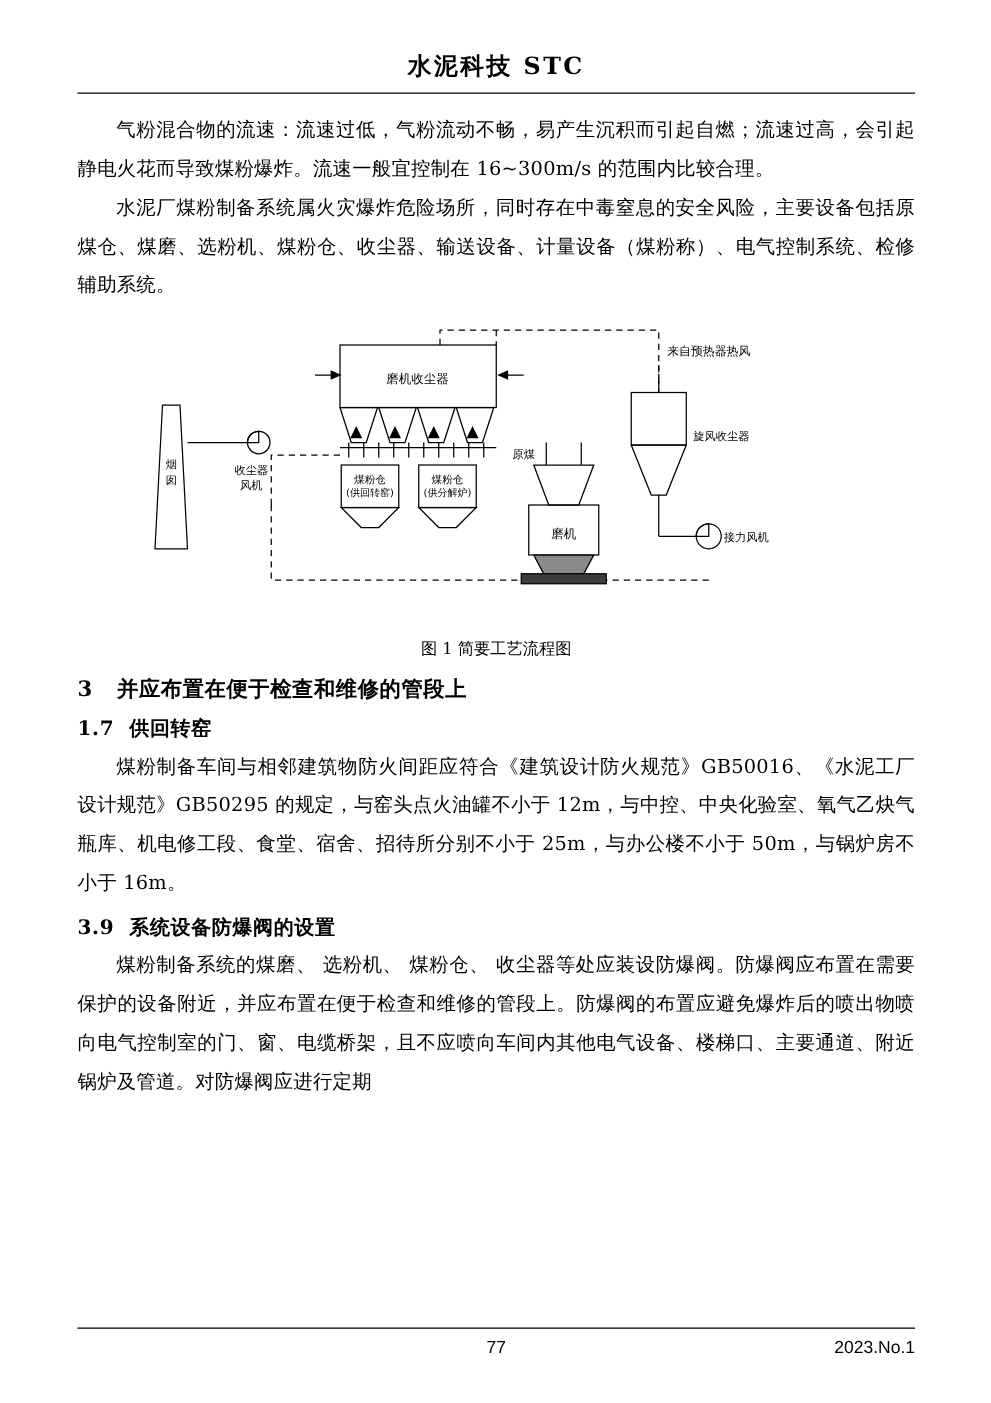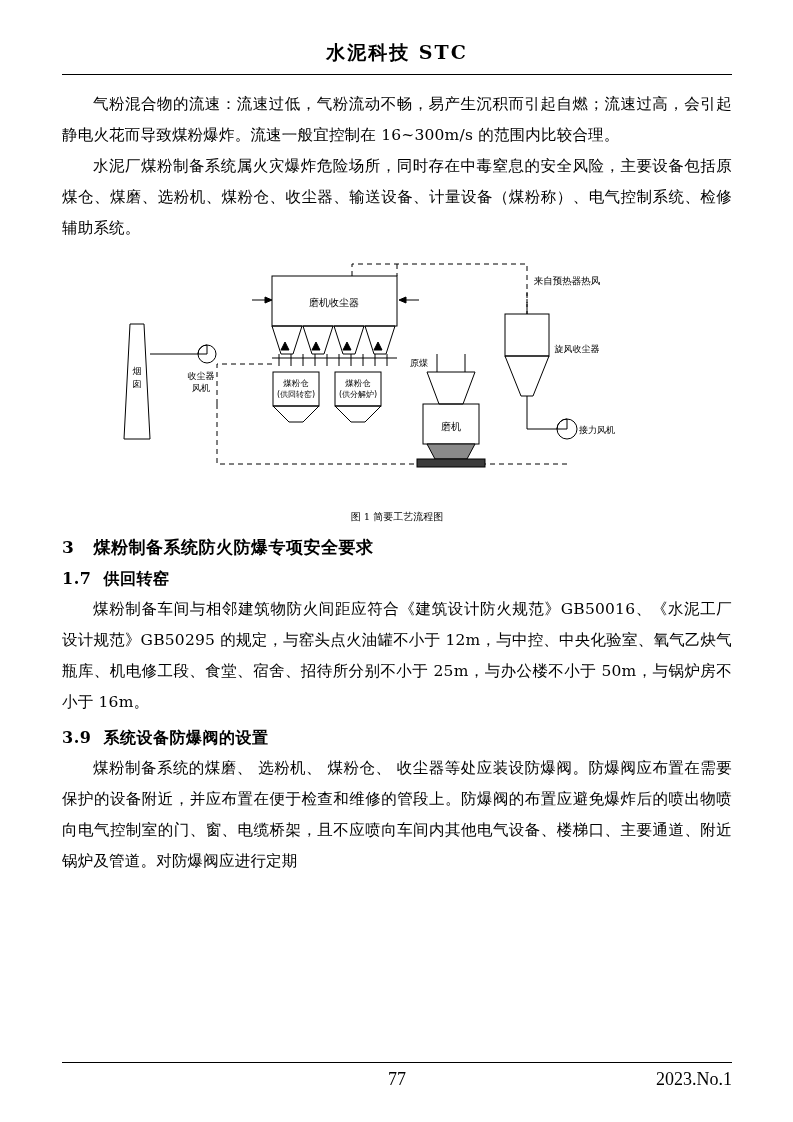--- a/index.html
+++ b/index.html
@@ -66,40 +66,40 @@
     font-weight: bold;
     margin: 10px 0 4px 0;
     letter-spacing: 0.5px;
   }
   .figure-wrap {
     margin: 10px 0 4px 0;
     text-align: center;
   }
   .figure-caption {
     font-family: "DejaVu Serif", "Liberation Serif", serif;
-    font-size: 10px;
+    font-size: 13px;
     text-align: center;
     margin-top: 2px;
   }
   .footer {
     position: absolute;
     left: 62px;
     top: 1062px;
     width: 670px;
   }
   .footer-rule {
     border: none;
     border-top: 1.6px solid #000;
     margin: 0 0 6px 0;
   }
   .footer-row {
     position: relative;
     height: 18px;
-    font-family: Liberation Serif, serif;
-    font-size: 18px;
+    font-family: Liberation Sans, sans-serif;
+    font-size: 14px;
   }
   .footer-page {
     position: absolute;
     left: 0; right: 0;
     text-align: center;
   }
   .footer-issue {
     position: absolute;
     right: 0;
     top: 0;
@@ -211,21 +211,21 @@
           <polygon points="188,88 184,96 192,96"></polygon>
           <polygon points="219,88 215,96 223,96"></polygon>
           <polygon points="250,88 246,96 254,96"></polygon>
           <polygon points="281,88 277,96 285,96"></polygon>
         </g>
       </svg>
       <div class="figure-caption">图 1  简要工艺流程图</div>
     </div>
 
     <h2 class="section-title">
-      <span>3</span>&nbsp;&nbsp;&nbsp;<span>煤粉制备系统防火防爆专项安全要求</span>
+      <span>3</span>&nbsp;&nbsp;&nbsp;<span>并应布置在便于检查和维修的管段上</span>
     </h2>
 
     <h3 class="sub-title">
       <span>1.7</span>&nbsp;&nbsp;<span>供回转窑</span>
     </h3>
     <p class="body-text indent">煤粉制备车间与相邻建筑物防火间距应符合《建筑设计防火规范》GB50016、《水泥工厂设计规范》GB50295 的规定，与窑头点火油罐不小于 12m，与中控、中央化验室、氧气乙炔气瓶库、机电修工段、食堂、宿舍、招待所分别不小于 25m，与办公楼不小于 50m，与锅炉房不小于 16m。</p>
 
     <h3 class="sub-title">
       <span>3.9</span>&nbsp;&nbsp;<span>系统设备防爆阀的设置</span>
     </h3>

